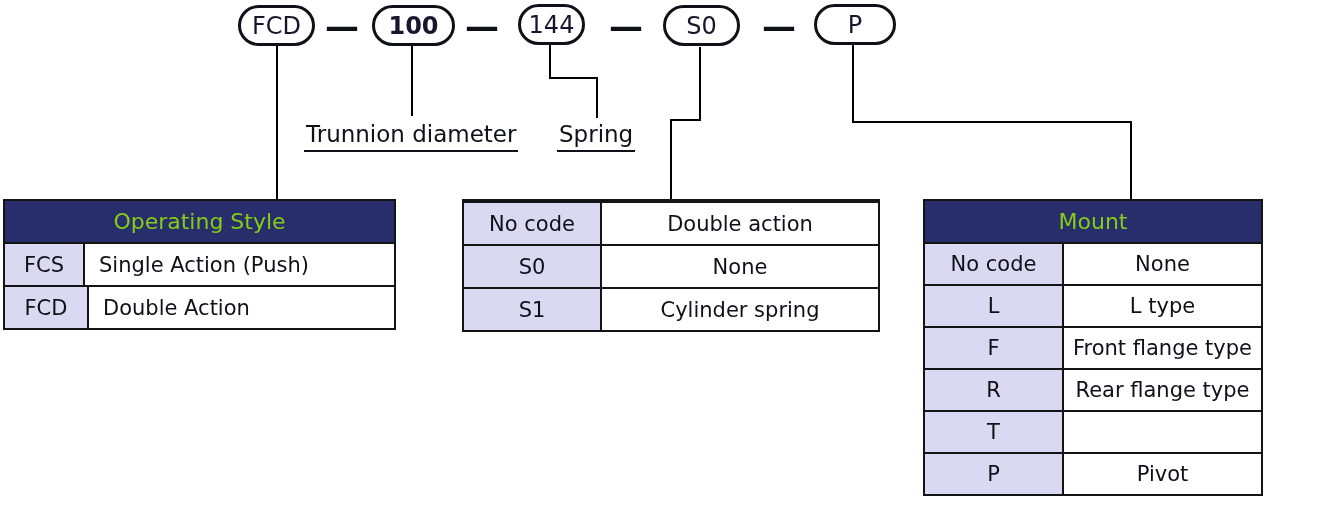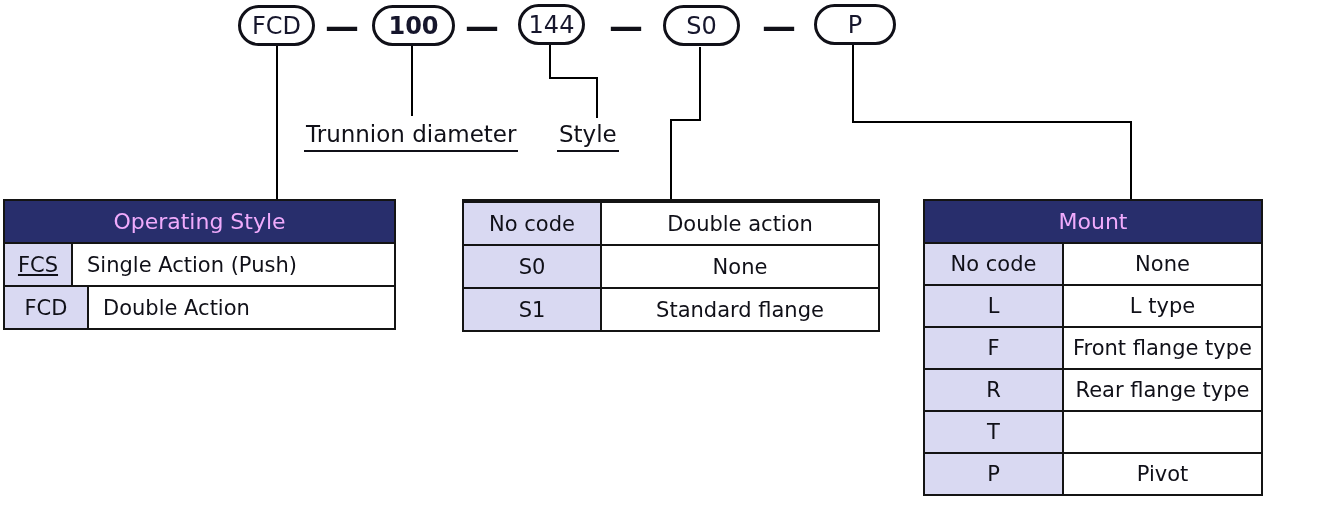--- a/index.html
+++ b/index.html
@@ -68,21 +68,21 @@
 
   
   .lookup-table {
     position: absolute;
     border: 2px solid #141414;
     background: #ffffff;
   }
   .tbl-header {
     height: 41px;
     background: #282e6c;
-    color: #f0abfc;
+    color: #84cc16;
     display: flex;
     align-items: center;
     justify-content: center;
     font-size: 22px;
   }
   .tbl-row {
     display: flex;
     border-top: 2px solid #141414;
     height: 45px;
   }
@@ -127,46 +127,46 @@
   <div class="code-dash" style="left:327px; width:30px;">—</div>
   <div class="code-pill" style="left:372px; width:83px;font-weight:bold;">100</div>
   <div class="code-dash" style="left:467px; width:30px;">—</div>
   <div class="code-pill" style="left:518px; top:4px; width:67px;">144</div>
   <div class="code-dash" style="left:611px; width:30px;">—</div>
   <div class="code-pill" style="left:663px; width:77px;">S0</div>
   <div class="code-dash" style="left:764px; width:30px;">—</div>
   <div class="code-pill" style="left:814px; top:4px; width:82px;">P</div>
 
   <div class="annotation" style="left:304px; top:121px;">Trunnion diameter</div>
-  <div class="annotation" style="left:557px; top:121px;">Style</div>
+  <div class="annotation" style="left:557px; top:121px;">Spring</div>
 
   <div class="lookup-table compact" style="left:3px; top:199px; width:393px;">
     <div class="tbl-header">Operating Style</div>
     <div class="tbl-row">
-      <div class="cell code" style="width:68px;text-decoration:underline;">FCS</div>
+      <div class="cell code" style="width:80px;">FCS</div>
       <div class="cell desc left">Single Action (Push)</div>
     </div>
     <div class="tbl-row">
       <div class="cell code" style="width:84px;">FCD</div>
       <div class="cell desc left">Double Action</div>
     </div>
   </div>
 
   <div class="lookup-table compact" style="left:462px; top:199px; width:418px;">
     <div class="tbl-row">
       <div class="cell code" style="width:138px;">No code</div>
       <div class="cell desc">Double action</div>
     </div>
     <div class="tbl-row">
       <div class="cell code" style="width:138px;">S0</div>
       <div class="cell desc">None</div>
     </div>
     <div class="tbl-row">
       <div class="cell code" style="width:138px;">S1</div>
-      <div class="cell desc">Standard flange</div>
+      <div class="cell desc">Cylinder spring</div>
     </div>
   </div>
 
   <div class="lookup-table" style="left:923px; top:199px; width:340px;">
     <div class="tbl-header">Mount</div>
     <div class="tbl-row" style="height:42px;">
       <div class="cell code" style="width:139px;">No code</div>
       <div class="cell desc">None</div>
     </div>
     <div class="tbl-row" style="height:42px;">

